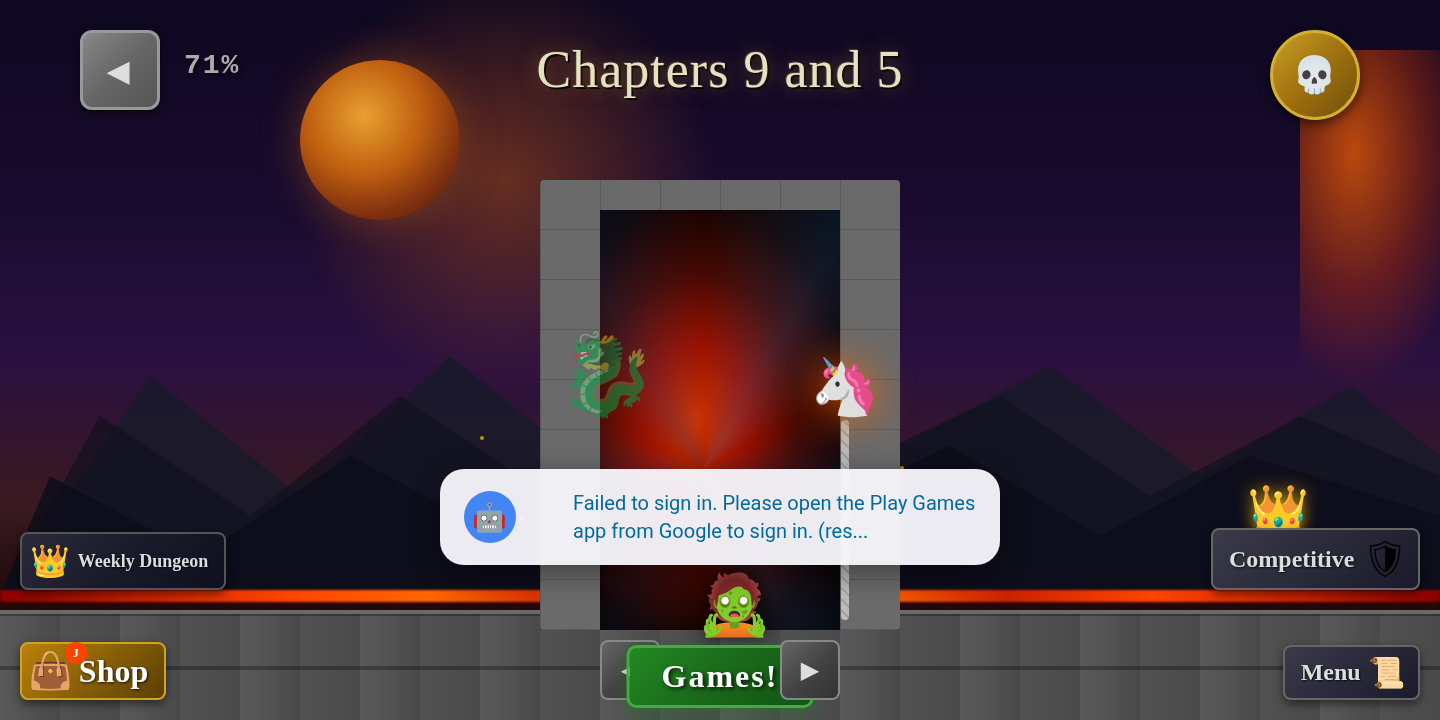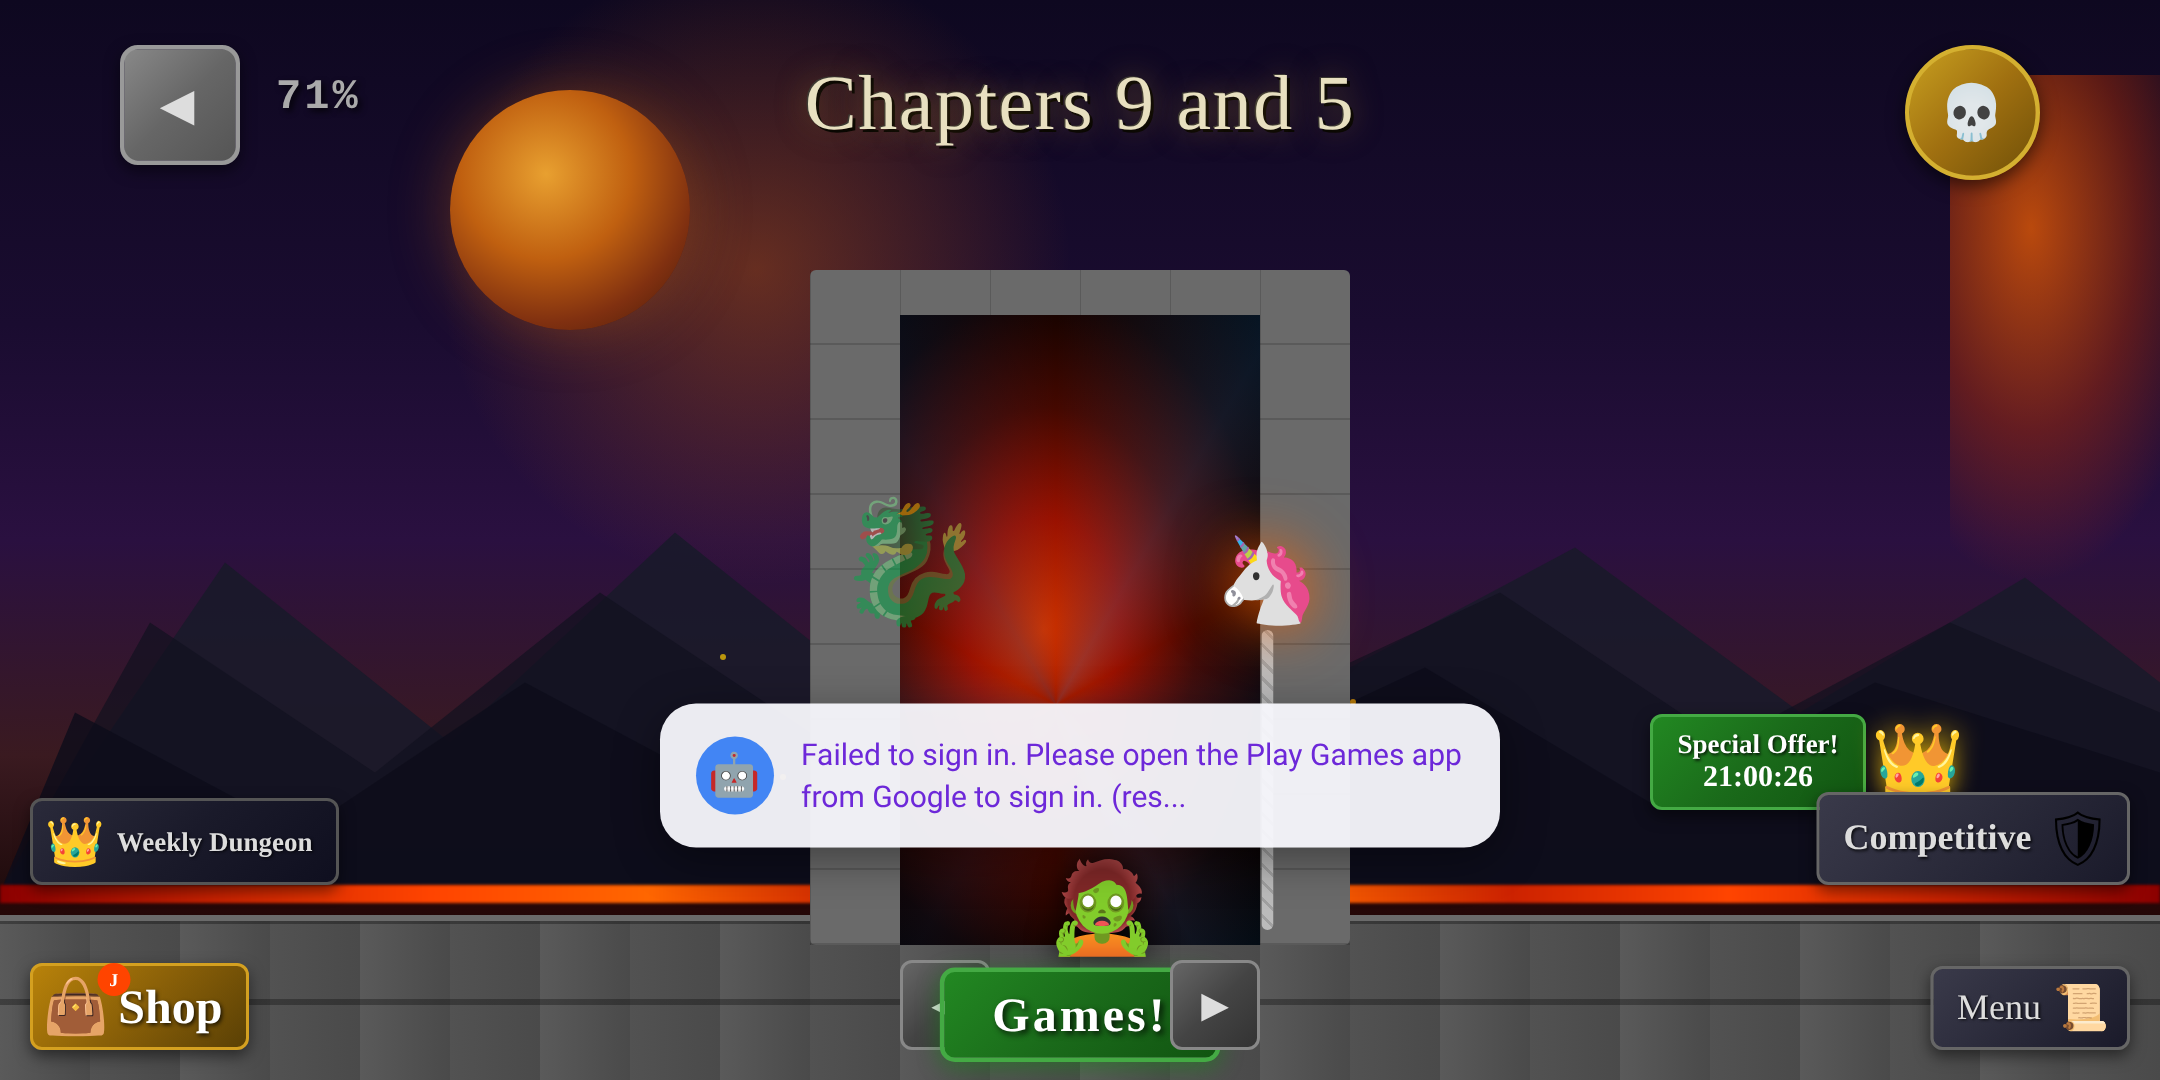--- a/index.html
+++ b/index.html
@@ -382,21 +382,21 @@
       border-radius: 8px;
       padding: 8px 12px 8px 16px;
       cursor: pointer;
       z-index: 20;
       box-shadow: 0 4px 10px rgba(0,0,0,0.5);
     }
 
     .menu-label {
       color: #ddd;
       font-size: 24px;
-      font-weight: normal;
+      font-weight: bold;
       text-shadow: 1px 1px 2px rgba(0,0,0,0.8);
       margin-right: 8px;
     }
 
     .scroll-icon {
       font-size: 30px;
     }
 
     
     .competitive-btn {
@@ -450,24 +450,25 @@
       display: flex;
       align-items: center;
       justify-content: center;
       flex-shrink: 0;
       margin-right: 18px;
       font-size: 28px;
       color: white;
     }
 
     .toast-text {
-      color: #6d28d9;
+      color: #0369a1;
       font-size: 20px;
       line-height: 1.4;
       font-family: 'Roboto', 'Arial', sans-serif;
+      margin-left: 39px;
     }
 
     
     .spark {
       position: absolute;
       width: 4px;
       height: 4px;
       border-radius: 50%;
       background: #ffaa00;
       z-index: 4;
@@ -617,24 +618,20 @@
 
 <div class="page-title">Chapters 9 and 5</div>
 
 <div class="skull-badge">
   <div class="skull-circle">
     <span>💀</span>
   </div>
 </div>
 
 <div class="special-offer">
-  <div class="special-offer-btn">
-    <span class="special-offer-label">Special Offer!</span>
-    <span class="special-offer-timer">21:00:26</span>
-  </div>
   <span class="crown-icon">👑</span>
 </div>
 
 <div class="weekly-dungeon-btn">
   <span class="crown-small">👑</span>
   <span class="weekly-label">Weekly Dungeon</span>
 </div>
 
 <div class="shop-btn">
   <div style="position:relative;">

